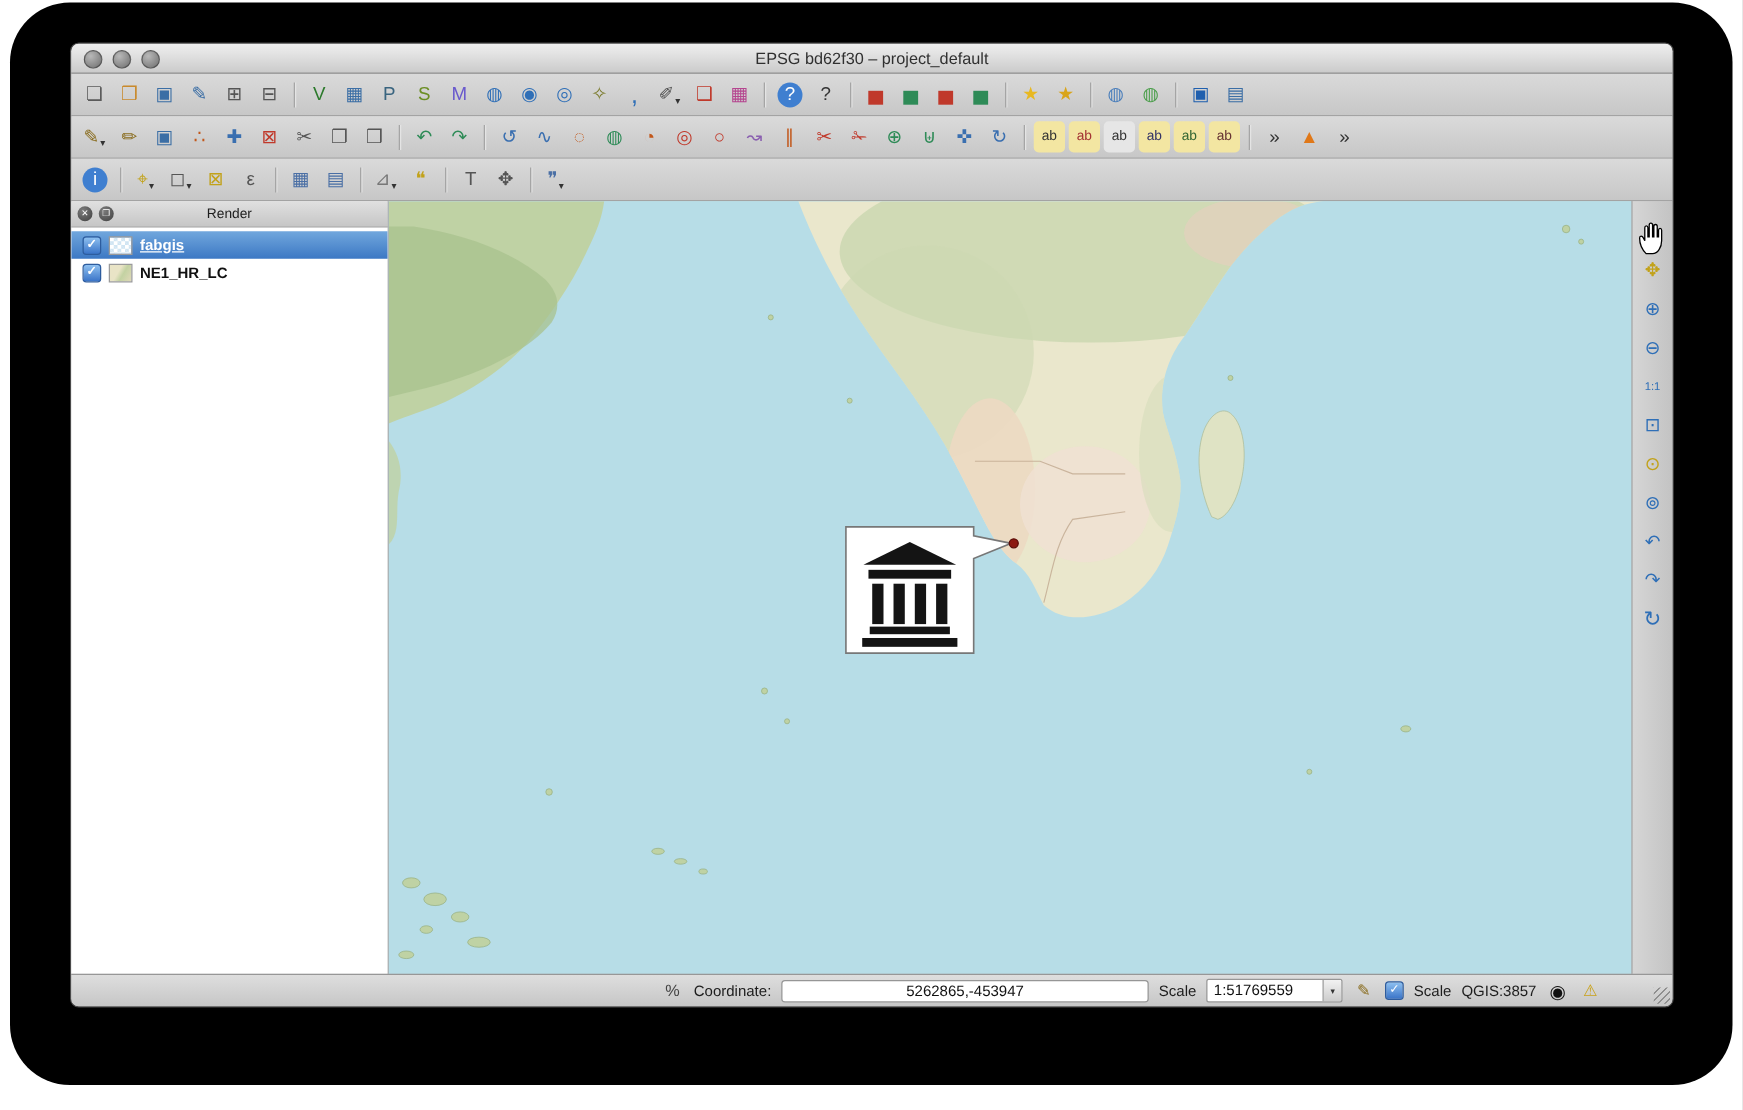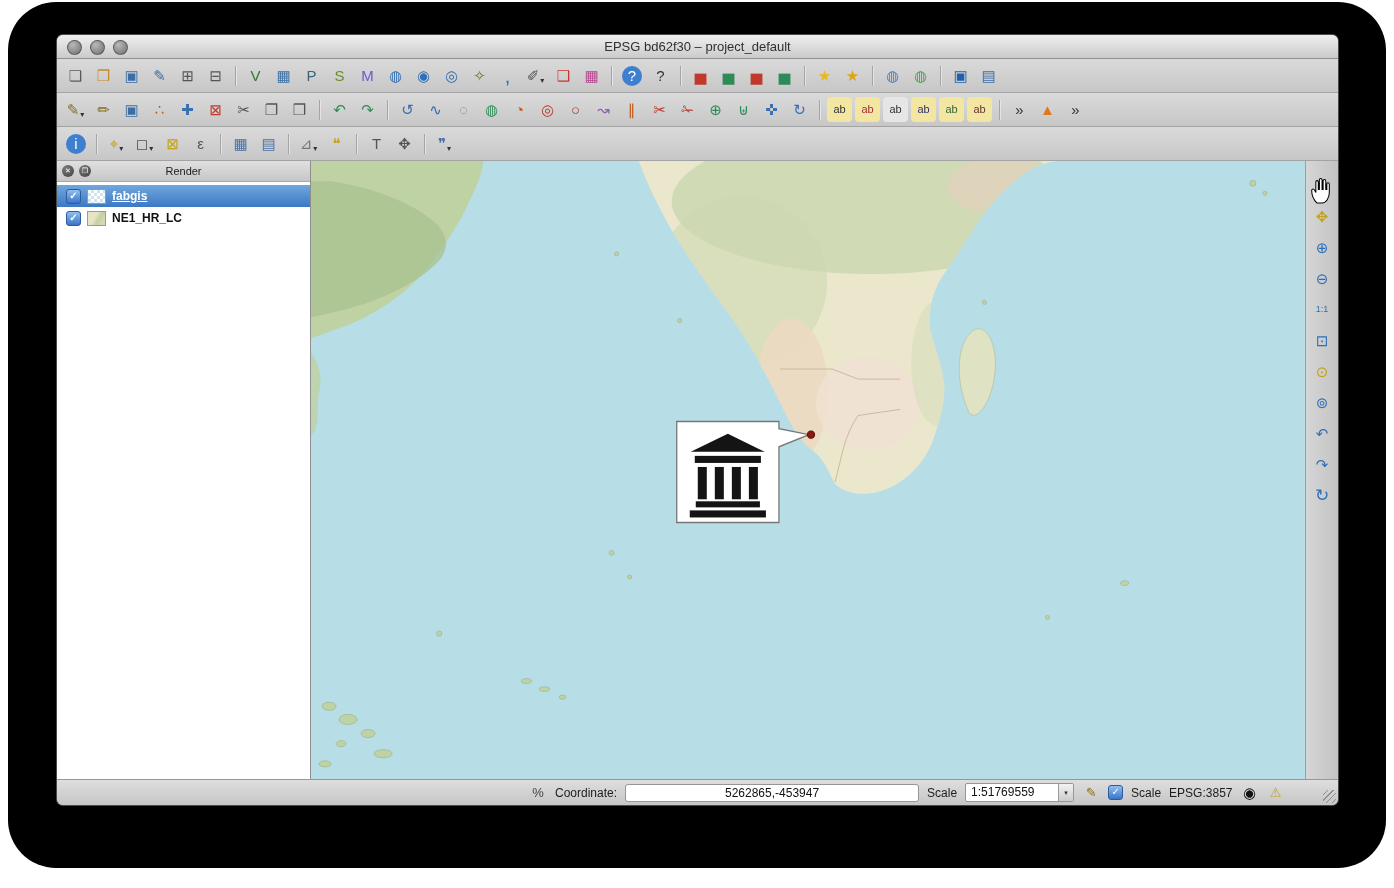--- a/index.html
+++ b/index.html
@@ -566,21 +566,21 @@
     <span class="sb-label">Coordinate:</span>
     <input class="coord-input" value="5262865,-453947" style="">
     <span class="sb-label">Scale</span>
     <span class="scale-combo">
       <span class="scale-value">1:51769559</span>
       <span class="scale-drop">▾</span>
     </span>
     <span class="sb-icon" style="color:#8a6d1f;">✎</span>
     <span class="cb checked" id="render-cb">✓</span>
     <span class="sb-label">Scale</span>
-    <span class="sb-label">EPSG:3857</span>
+    <span class="sb-label">QGIS:3857</span>
     <span class="sb-icon crs-glyph">◉</span>
     <span class="sb-icon warn">⚠</span>
     <span class="grip"></span>
   </div>
 
   <svg class="cursor" viewBox="0 0 21 27">
     <path d="M7,25 C4,22 2,17 2,13 C2,11 4,11 5,13 L6,15 L6,5 C6,3 8.4,3 8.4,5 L8.4,12 L9.4,12 L9.4,3
              C9.4,1 12,1 12,3 L12,12 L13,12 L13,4 C13,2 15.6,2 15.6,4 L15.6,12 L16.6,12 L16.6,7
              C16.6,5 19,5 19,7 L19,15 C19,20 16,25 12,25 Z" fill="#ffffff" stroke="#000000" stroke-width="1"></path>
   </svg>

